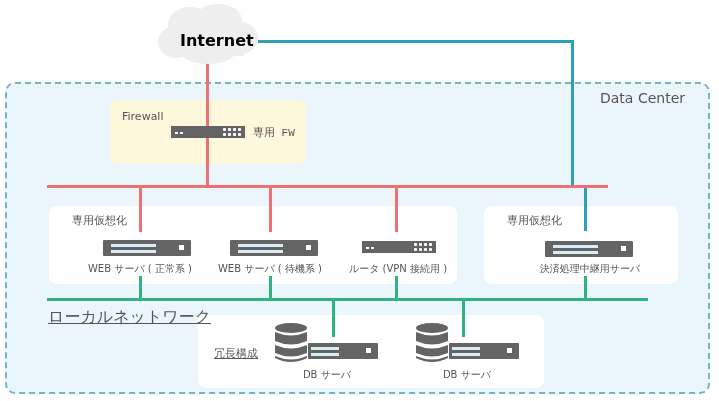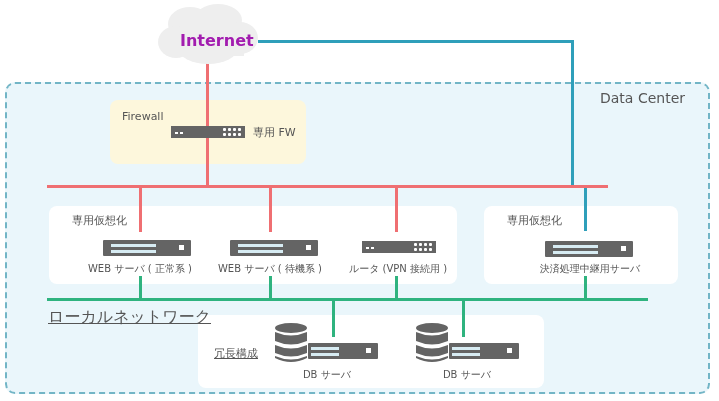--- a/index.html
+++ b/index.html
@@ -23,21 +23,21 @@
   .server { background: #646464; height: 16px; border-radius: 1px; }
   .server .bar { position: absolute; left: 8px; width: 45px; height: 3px; background: #d7ecf3; }
   .server .b1 { top: 4px; }
   .server .b2 { top: 10px; }
   .server .led { position: absolute; right: 7px; top: 5px; width: 5px; height: 5px; background: #ffffff; }
   .switch { background: #646464; height: 12px; }
   .switch .d { position: absolute; top: 6px; width: 3px; height: 2px; background: #fff; }
   .switch .p { position: absolute; width: 3px; height: 3px; background: #fff; border-radius: 1px; }
   .net-label { left: 48px; top: 307px; font-size: 16px; color: #555; text-decoration: underline; }
   .redundant-label { left: 214px; top: 346px; font-size: 11px; color: #555; text-decoration: underline; }
-  .internet-text { left: 180px; top: 31px; font-size: 16px; font-weight: bold; color: #a21caf; }
+  .internet-text { left: 180px; top: 31px; font-size: 16px; font-weight: bold; color: #000000; }
 </style>
 </head>
 <body>
 
 <div class="abs dc-box"></div>
 <div class="abs dc-label">Data Center</div>
 
 <div class="abs fw-box"></div>
 <div class="abs fw-label">Firewall</div>
 
@@ -83,21 +83,21 @@
     <span class="d" style="left:9px;"></span>
   <span class="p" style="left:52px;top:2px;"></span>
     <span class="p" style="left:57px;top:2px;"></span>
     <span class="p" style="left:62px;top:2px;"></span>
     <span class="p" style="left:67px;top:2px;"></span>
   <span class="p" style="left:52px;top:7px;"></span>
     <span class="p" style="left:57px;top:7px;"></span>
     <span class="p" style="left:62px;top:7px;"></span>
     <span class="p" style="left:67px;top:7px;"></span>
 </div>
-<div class="abs" style="left:253px;top:125px;font-size:11px;color:#555;">専用 FW</div>
+<div class="abs" style="left:253px;top:125px;font-size:11px;color:#555;font-family:Liberation Mono, monospace;">専用 FW</div>
 
 <div class="abs server" style="left:103px;top:240px;width:88px;">
   <span class="bar b1"></span>
     <span class="bar b2"></span>
     <span class="led"></span>
 </div>
 <div class="abs dev-label" style="left:140px;top:262px;">WEB サーバ ( 正常系 )</div>
 
 <div class="abs server" style="left:230px;top:240px;width:88px;">
   <span class="bar b1"></span>

